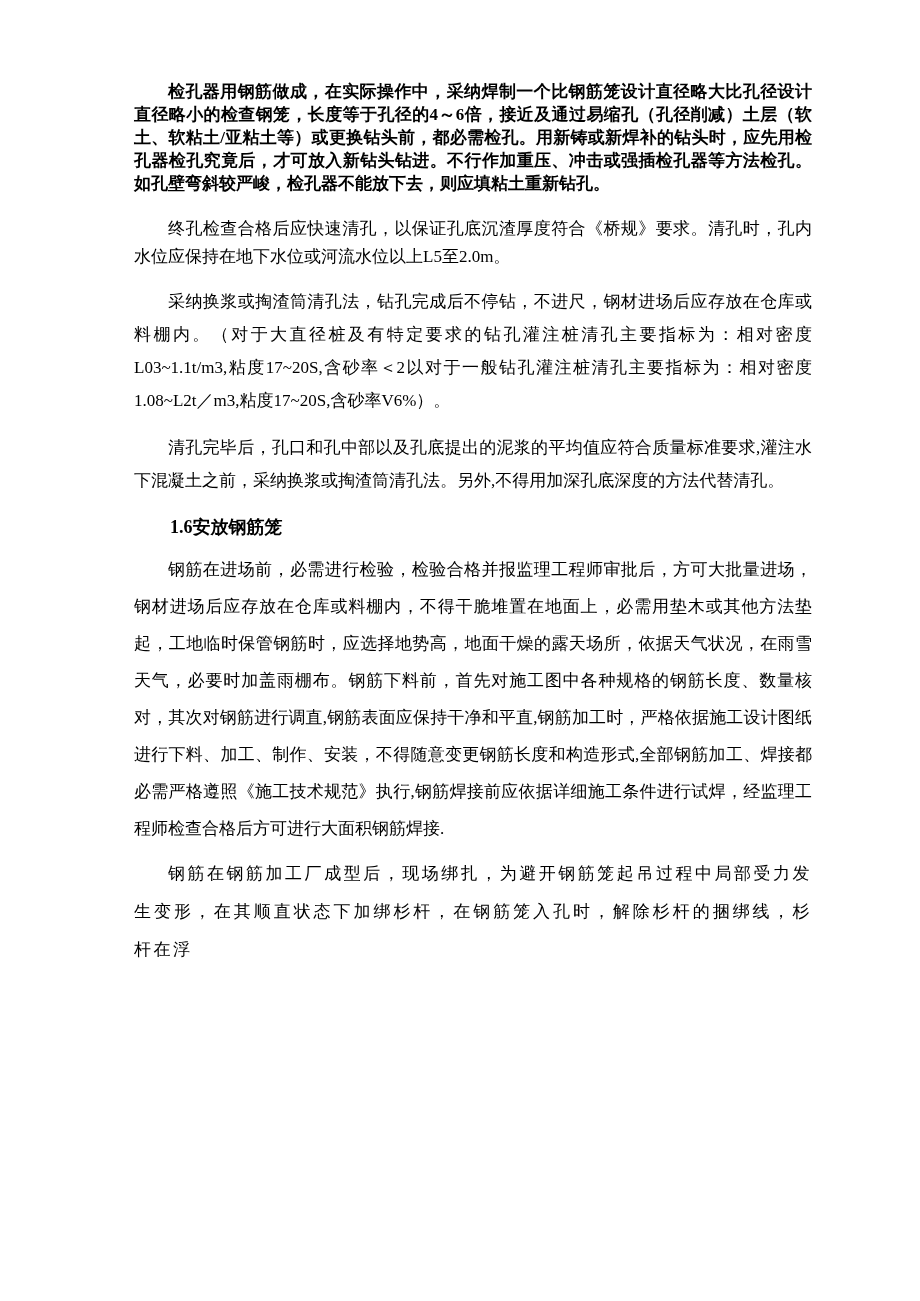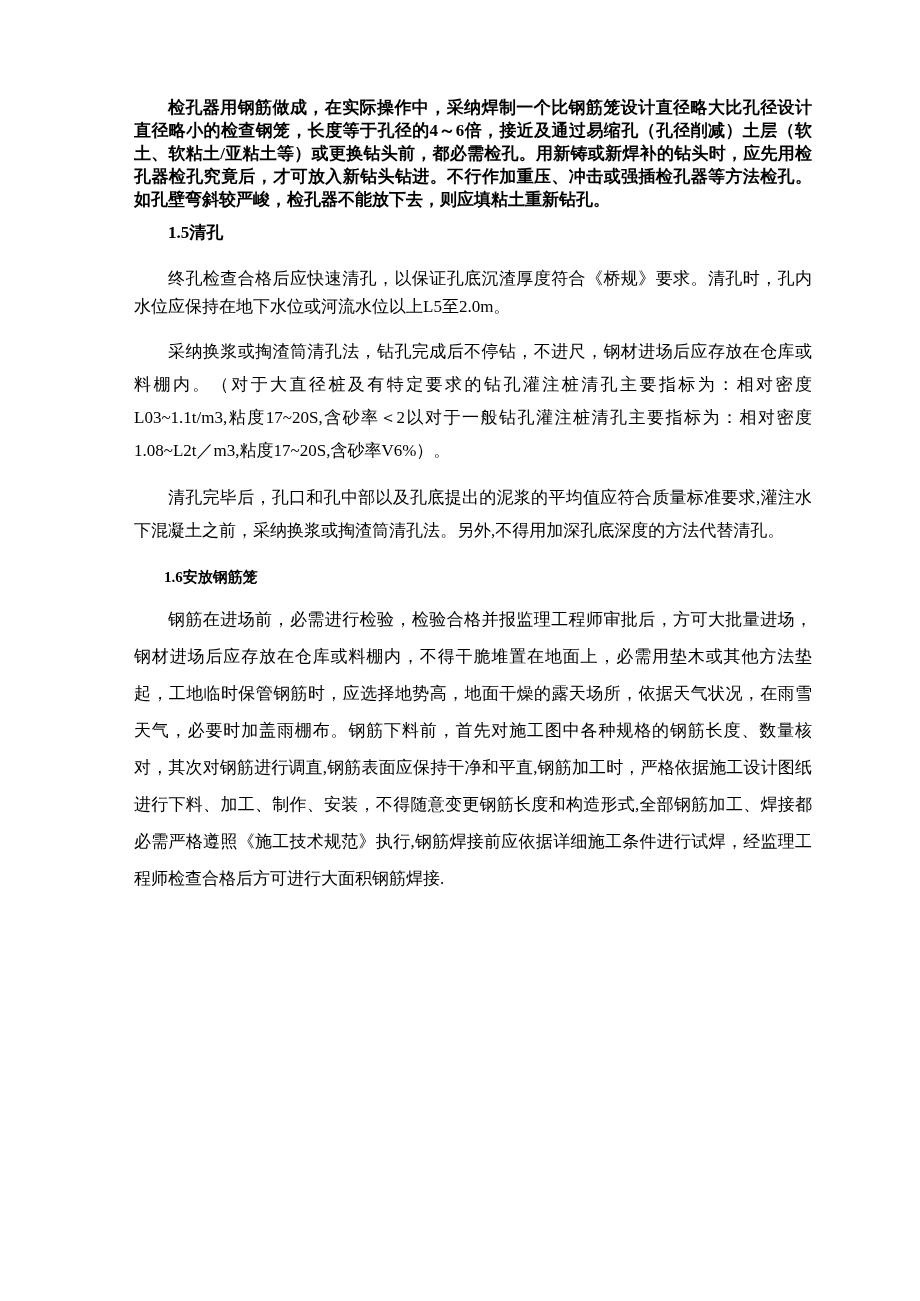--- a/index.html
+++ b/index.html
@@ -13,42 +13,42 @@
     width: 920px;
     height: 1301px;
     background: #ffffff;
     overflow: hidden;
     font-family: "Liberation Serif", "DejaVu Serif", serif;
     color: #000000;
   }
   .content {
     position: absolute;
     left: 134px;
-    top: 96px;
+    top: 80px;
     width: 678px;
   }
   .para {
     margin: 0;
     text-align: justify;
     text-indent: 2em;
     font-size: 17px;
   }
   .p-tight {
     font-weight: bold;
     line-height: 23px;
   }
   .heading {
     margin: 0;
     text-indent: 2em;
     font-weight: bold;
     font-size: 17px;
     line-height: 24px;
   }
   .h15 { margin-top: 10px; }
-  .h16 { margin-top: 18px; font-size: 15px; }
+  .h16 { margin-top: 18px; font-size: 18px; }
   .p-15 {
     line-height: 28px;
     margin-top: 20px;
   }
   .p-15b {
     line-height: 33px;
     margin-top: 14px;
   }
   .p-wide {
     line-height: 37px;
@@ -61,27 +61,27 @@
   }
 </style>
 </head>
 <body>
 
 <div class="page">
   <div class="content">
 
     <p class="para p-tight">检孔器用钢筋做成，在实际操作中，采纳焊制一个比钢筋笼设计直径略大比孔径设计直径略小的检查钢笼，长度等于孔径的4～6倍，接近及通过易缩孔（孔径削减）土层（软土、软粘土/亚粘土等）或更换钻头前，都必需检孔。用新铸或新焊补的钻头时，应先用检孔器检孔究竟后，才可放入新钻头钻进。不行作加重压、冲击或强插检孔器等方法检孔。如孔壁弯斜较严峻，检孔器不能放下去，则应填粘土重新钻孔。</p>
 
-    <p class="heading h15">1.5清孔</p>
 
     <p class="para p-15">终孔检查合格后应快速清孔，以保证孔底沉渣厚度符合《桥规》要求。清孔时，孔内水位应保持在地下水位或河流水位以上L5至2.0m。</p>
 
     <p class="para p-15b">采纳换浆或掏渣筒清孔法，钻孔完成后不停钻，不进尺，钢材进场后应存放在仓库或料棚内。（对于大直径桩及有特定要求的钻孔灌注桩清孔主要指标为：相对密度L03~1.1t/m3,粘度17~20S,含砂率＜2以对于一般钻孔灌注桩清孔主要指标为：相对密度1.08~L2t／m3,粘度17~20S,含砂率V6%）。</p>
 
     <p class="para p-15b">清孔完毕后，孔口和孔中部以及孔底提出的泥浆的平均值应符合质量标准要求,灌注水下混凝土之前，采纳换浆或掏渣筒清孔法。另外,不得用加深孔底深度的方法代替清孔。</p>
 
     <p class="heading h16">1.6安放钢筋笼</p>
 
     <p class="para p-wide">钢筋在进场前，必需进行检验，检验合格并报监理工程师审批后，方可大批量进场，钢材进场后应存放在仓库或料棚内，不得干脆堆置在地面上，必需用垫木或其他方法垫起，工地临时保管钢筋时，应选择地势高，地面干燥的露天场所，依据天气状况，在雨雪天气，必要时加盖雨棚布。钢筋下料前，首先对施工图中各种规格的钢筋长度、数量核对，其次对钢筋进行调直,钢筋表面应保持干净和平直,钢筋加工时，严格依据施工设计图纸进行下料、加工、制作、安装，不得随意变更钢筋长度和构造形式,全部钢筋加工、焊接都必需严格遵照《施工技术规范》执行,钢筋焊接前应依据详细施工条件进行试焊，经监理工程师检查合格后方可进行大面积钢筋焊接.</p>
 
+    <p class="para p-wide-sp">钢筋在钢筋加工厂成型后，现场绑扎，为避开钢筋笼起吊过程中局部受力发生变形，在其顺直状态下加绑杉杆，在钢筋笼入孔时，解除杉杆的捆绑线，杉杆在浮</p>
 
   </div>
 </div>
 
 </body></html>

